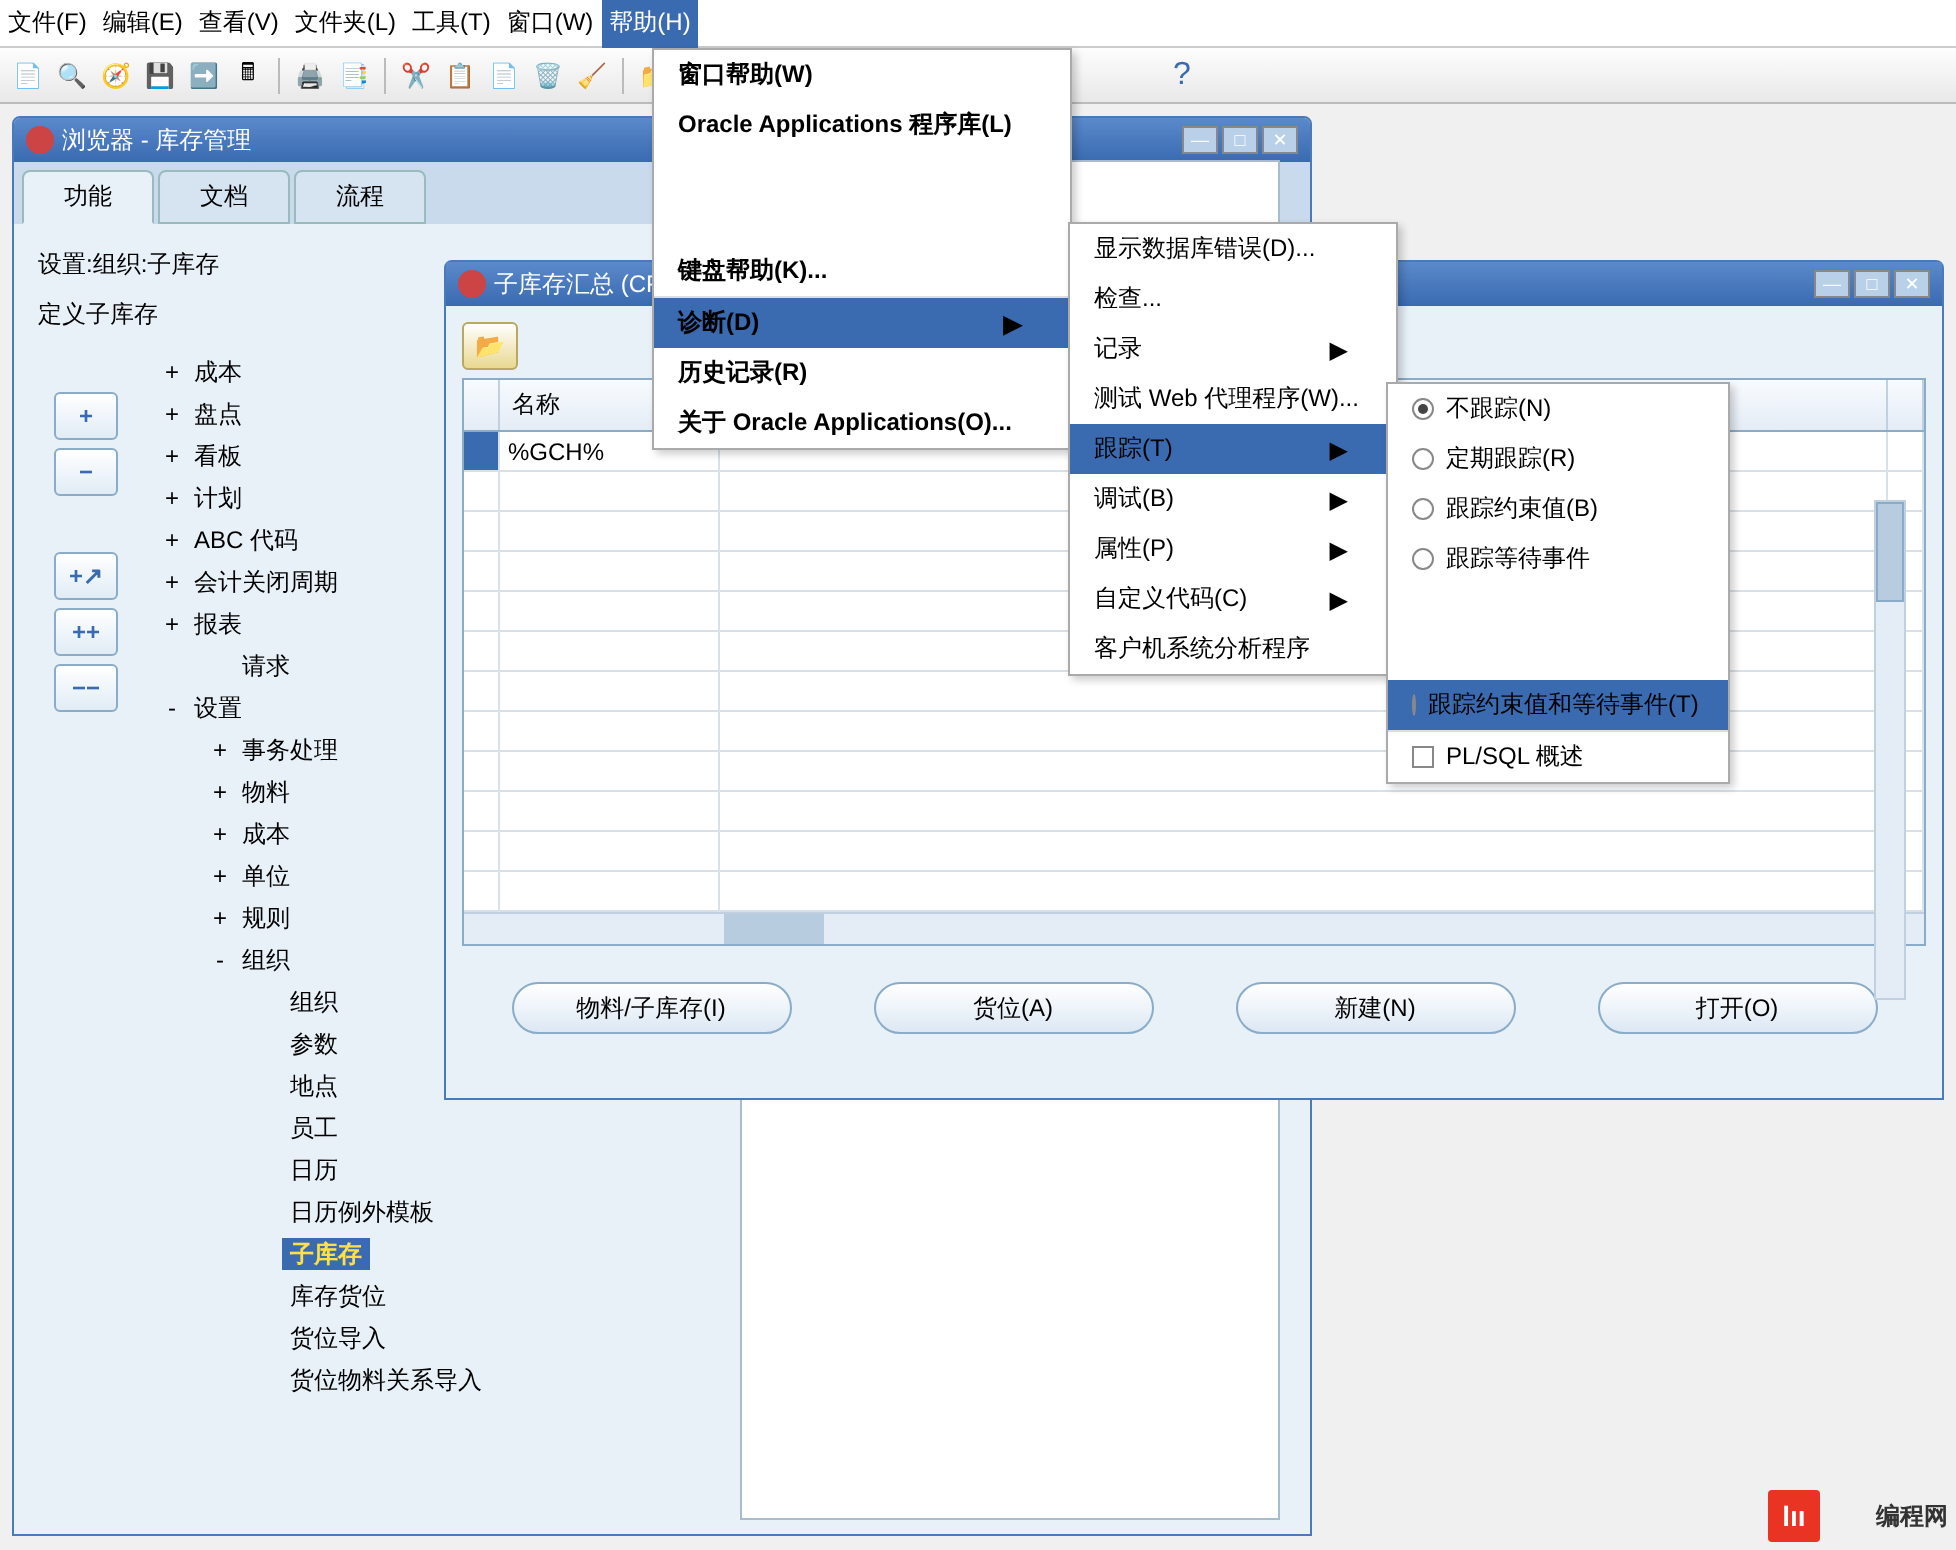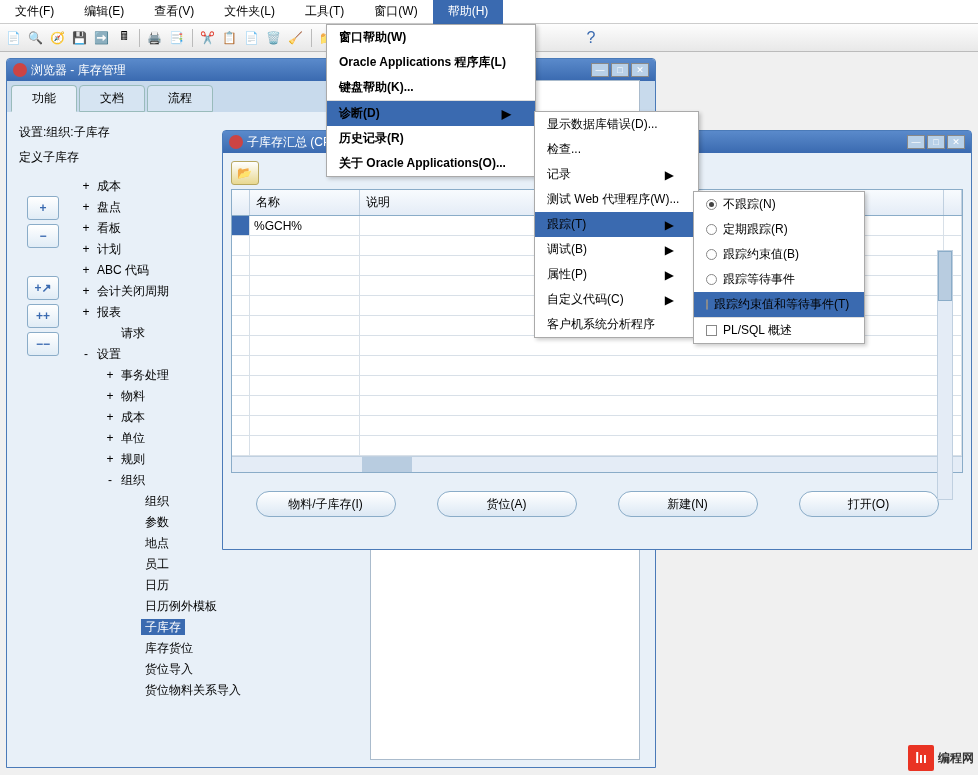--- a/index.html
+++ b/index.html
@@ -1,19 +1,19 @@
 <!DOCTYPE html>
 <html><head>
 <meta charset="utf-8">
 <style>
 * { margin: 0; padding: 0; box-sizing: border-box; font-family: "Microsoft YaHei", SimSun, sans-serif; font-size: 12px; }
 body { width: 978px; height: 775px; background: #f0f0f0; position: relative; overflow: hidden; }
 
 .menubar { background: #fff; height: 24px; display: flex; align-items: center; border-bottom: 1px solid #ccc; }
-.menubar-item { padding: 4px 15px; cursor: pointer; }
+.menubar-item { padding: 4px 4px; cursor: pointer; }
 .menubar-item.active { background: #3a6ab0; color: #fff; }
 
 .toolbar { background: linear-gradient(#fdfdfd,#e8e8e8); height: 28px; display: flex; align-items: center; padding: 0 4px; border-bottom: 1px solid #bbb; gap: 2px; }
 .tb-icon { width: 20px; height: 20px; display: flex; align-items: center; justify-content: center; cursor: pointer; border-radius: 2px; }
 .tb-sep { width: 1px; height: 18px; background: #bbb; margin: 0 3px; }
 
 .browser-window { position: absolute; left: 6px; top: 58px; width: 650px; height: 710px; border: 1px solid #4a7ab8; border-radius: 4px 4px 0 0; background: #d6e4f2; overflow: hidden; }
 .win-title { background: linear-gradient(#5a8acb,#3a6ab0); color: #fff; height: 22px; display: flex; align-items: center; padding: 0 6px; font-size: 12px; }
 .win-title-icon { width: 14px; height: 14px; background: #cc4444; border-radius: 50%; margin-right: 4px; }
 .win-controls { margin-left: auto; display: flex; gap: 2px; }
@@ -28,21 +28,21 @@
 .def-row { padding: 4px; margin-bottom: 6px; }
 
 .tree-area { display: flex; height: calc(100% - 50px); }
 .tree-controls { width: 44px; display: flex; flex-direction: column; gap: 4px; padding-top: 20px; }
 .tree-ctrl-btn { width: 32px; height: 24px; background: linear-gradient(#fff,#e0ecf6); border: 1px solid #8aacc8; border-radius: 3px; display: flex; align-items: center; justify-content: center; cursor: pointer; font-weight: bold; color: #3a6ab0; margin-left: auto; }
 
 .tree { flex: 1; padding-left: 4px; }
 .tree-node { padding: 2px 0 2px 0; white-space: nowrap; }
 .tree-expand { display: inline-block; width: 14px; text-align: center; cursor: pointer; }
 .tree-label { cursor: pointer; padding: 1px 4px; }
-.tree-label.selected { background: #3a6ab0; color: #ffffff; }
+.tree-label.selected { background: #3a6ab0; color: #fde047; font-weight: bold; }
 .indent-1 { padding-left: 16px; }
 .indent-2 { padding-left: 40px; }
 .indent-3 { padding-left: 64px; }
 
 .content-area { position: absolute; left: 370px; top: 80px; width: 270px; height: 680px; border: 1px solid #abc; background: #fff; }
 
 .subinv-window { position: absolute; left: 222px; top: 130px; width: 750px; height: 420px; border: 1px solid #4a7ab8; border-radius: 4px 4px 0 0; background: #d6e4f2; }
 .subinv-body { background: #e8f0f8; padding: 8px; height: calc(100% - 22px); display: flex; flex-direction: column; }
 .folder-icon-btn { width: 28px; height: 24px; background: linear-gradient(#fff,#e8d890); border: 1px solid #b8a860; border-radius: 3px; display: flex; align-items: center; justify-content: center; cursor: pointer; margin-bottom: 4px; }
 
@@ -60,32 +60,32 @@
 .grid-vscroll-thumb { width: 100%; height: 50px; background: #b8cce0; border: 1px solid #8aacc8; }
 .grid-hscroll { height: 16px; background: #e4ecf6; border-top: 1px solid #c0d0e0; position: relative; }
 .grid-hscroll-thumb { position: absolute; left: 130px; width: 50px; height: 100%; background: #b8cce0; }
 
 .btn-row { display: flex; justify-content: space-around; padding: 18px 4px 4px 4px; }
 .action-btn { width: 140px; height: 26px; border: 1px solid #8aacc8; border-radius: 14px; background: linear-gradient(#fff,#dce8f4); display: flex; align-items: center; justify-content: center; cursor: pointer; }
 
 .menu-popup { position: absolute; background: #fff; border: 1px solid #aaa; box-shadow: 2px 2px 4px rgba(0,0,0,0.2); }
 .menu-item { padding: 4px 24px 4px 12px; cursor: pointer; white-space: nowrap; display: flex; align-items: center; }
 .menu-item.highlight { background: #3a6ab0; color: #000000; }
-.menu-item.sep-after { border-bottom: 1px solid #ddd; }
+.menu-item.sep-after { border-bottom: 1px solid #ddd; margin-top: 48px; }
 .menu-arrow { margin-left: auto; padding-left: 20px; }
 
 .help-menu { left: 326px; top: 24px; width: 210px; font-weight: bold; }
 .diag-menu { left: 534px; top: 111px; width: 165px; }
 .trace-menu { left: 693px; top: 191px; width: 172px; }
 
 .radio { display: inline-block; width: 11px; height: 11px; border: 1px solid #888; border-radius: 50%; margin-right: 6px; background: #fff; position: relative; }
 .radio.checked::after { content: ''; position: absolute; width: 5px; height: 5px; background: #444; border-radius: 50%; left: 2px; top: 2px; }
 .checkbox { display: inline-block; width: 11px; height: 11px; border: 1px solid #888; margin-right: 6px; background: #fff; }
 
-.watermark { position: absolute; right: 4px; bottom: 4px; display: flex; align-items: center; font-size: 20px; font-weight: bold; color: #333; }
+.watermark { position: absolute; right: 4px; bottom: 4px; display: flex; align-items: center; font-size: 20px; font-weight: bold; color: #333; gap: 24px; }
 .watermark-logo { width: 26px; height: 26px; background: #e93323; color: #fff; display: flex; align-items: center; justify-content: center; font-size: 14px; margin-right: 4px; border-radius: 2px; }
 </style>
 </head>
 <body>
 
 <div class="menubar">
   <span class="menubar-item">文件(F)</span>
   <span class="menubar-item">编辑(E)</span>
   <span class="menubar-item">查看(V)</span>
   <span class="menubar-item">文件夹(L)</span>

